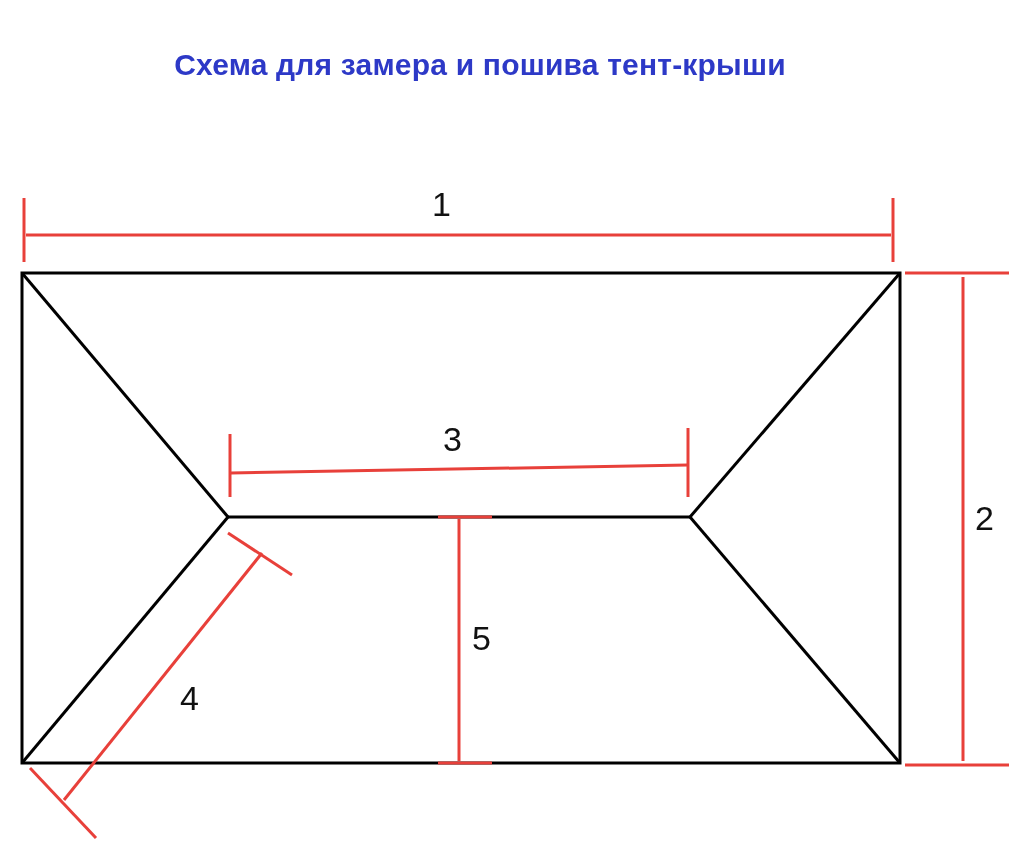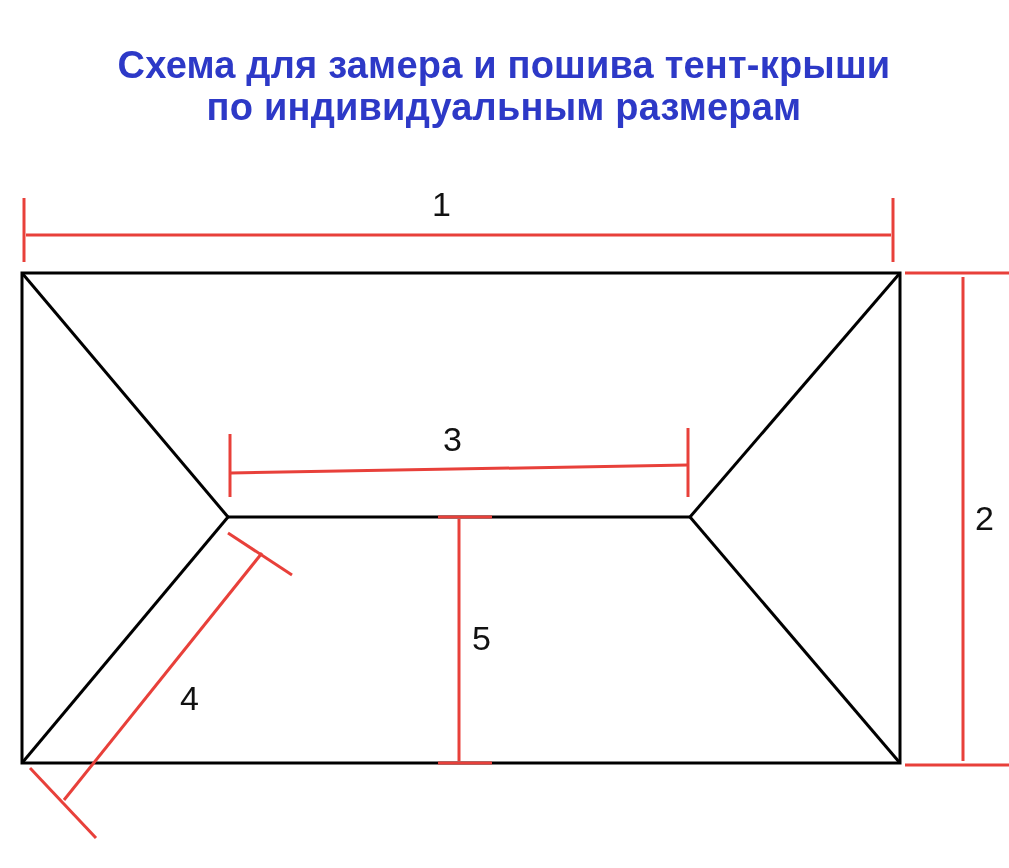--- a/index.html
+++ b/index.html
@@ -20,25 +20,24 @@
     height: 868px;
   }
   .title-block {
     position: absolute;
     left: 0;
     top: 44px;
     width: 960px;
     text-align: center;
     color: #2d39c7;
     font-weight: bold;
-    font-size: 38px;
+    font-size: 30px;
     line-height: 42px;
     letter-spacing: 0.2px;
     pointer-events: none;
-    padding-left: 24px;
   }
   .title-line {
     display: block;
   }
   svg.diagram {
     position: absolute;
     left: 0;
     top: 0;
     width: 1009px;
     height: 868px;
@@ -49,21 +48,20 @@
     fill: #111111;
   }
 </style>
 </head>
 <body>
 
 <div id="stage">
 
   <div class="title-block">
     <span class="title-line">Схема для замера и пошива тент-крыши</span>
-    <span class="title-line">по индивидуальным размерам</span>
   </div>
 
   <svg class="diagram" viewBox="0 0 1009 868">
 
     <g stroke="#000000" stroke-width="3" fill="none">
 
       <rect x="22" y="273" width="878" height="490"></rect>
 
       <line x1="22" y1="273" x2="228" y2="517"></line>
       <line x1="22" y1="763" x2="228" y2="517"></line>

